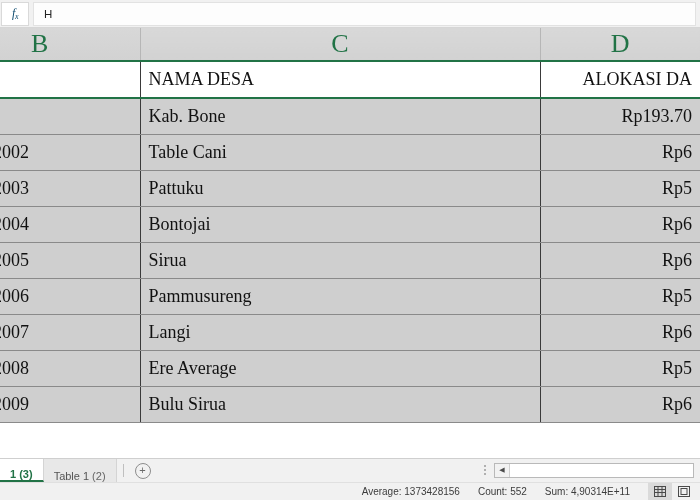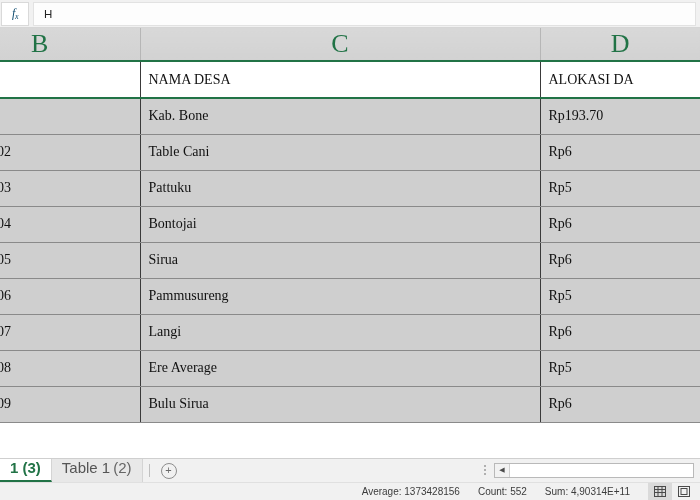--- a/index.html
+++ b/index.html
@@ -49,47 +49,47 @@
     font-weight:400;font-size:26px;text-align:center;vertical-align:middle;
     line-height:30px;
   }
   tr.colhdr th.last{border-right:none;}
 
   td.cell{
     height:36px;padding:0 8px;box-sizing:border-box;
     border-right:1px solid #3a3a3a;
     border-bottom:1px solid #8a8a8a;
     font-family:"Liberation Serif",serif;
-    font-size:14px;color:#111;
+    font-size:18px;color:#111;
     vertical-align:middle;white-space:nowrap;overflow:hidden;
     background:#cfcfcf;
   }
   td.cell.last{border-right:none;}
 
   tr.headrow td.cell{
     background:#ffffff;
     border-bottom:2px solid #217346;
     border-top:2px solid #217346;
     height:37px;
   }
   tr.totalrow td.cell{font-weight:normal;}
 
-  td.num{text-align:left;}
+  td.num{text-align:right;}
   td.left{text-align:left;}
 
   
   .sheetbar{
     height:24px;flex:0 0 24px;display:flex;align-items:flex-end;
     background:#f1f1f1;border-top:1px solid #cfcfcf;box-sizing:border-box;
     position:relative;
   }
   .tabs{display:flex;align-items:flex-end;height:24px;}
   .tab{
-    height:23px;display:flex;align-items:flex-start;padding:0 10px;box-sizing:border-box;
-    font-size:15px;color:#555;background:#e8e8e8;border-right:1px solid #d4d4d4;
+    height:23px;display:flex;align-items:flex-end;padding:0 10px;box-sizing:border-box;
+    font-size:11px;color:#555;background:#e8e8e8;border-right:1px solid #d4d4d4;
   }
   .tab.active{
     background:#ffffff;color:#217346;font-weight:bold;
     border-bottom:2px solid #217346;border-right:1px solid #d4d4d4;
   }
   .tab .dim{color:#666;font-weight:normal;margin-left:3px;}
   .tab-sep{width:1px;height:13px;background:#bfbfbf;align-self:center;margin:0 6px;}
   .addsheet{
     width:26px;height:23px;display:flex;align-items:center;justify-content:center;
     color:#5a5a5a;font-size:13px;

